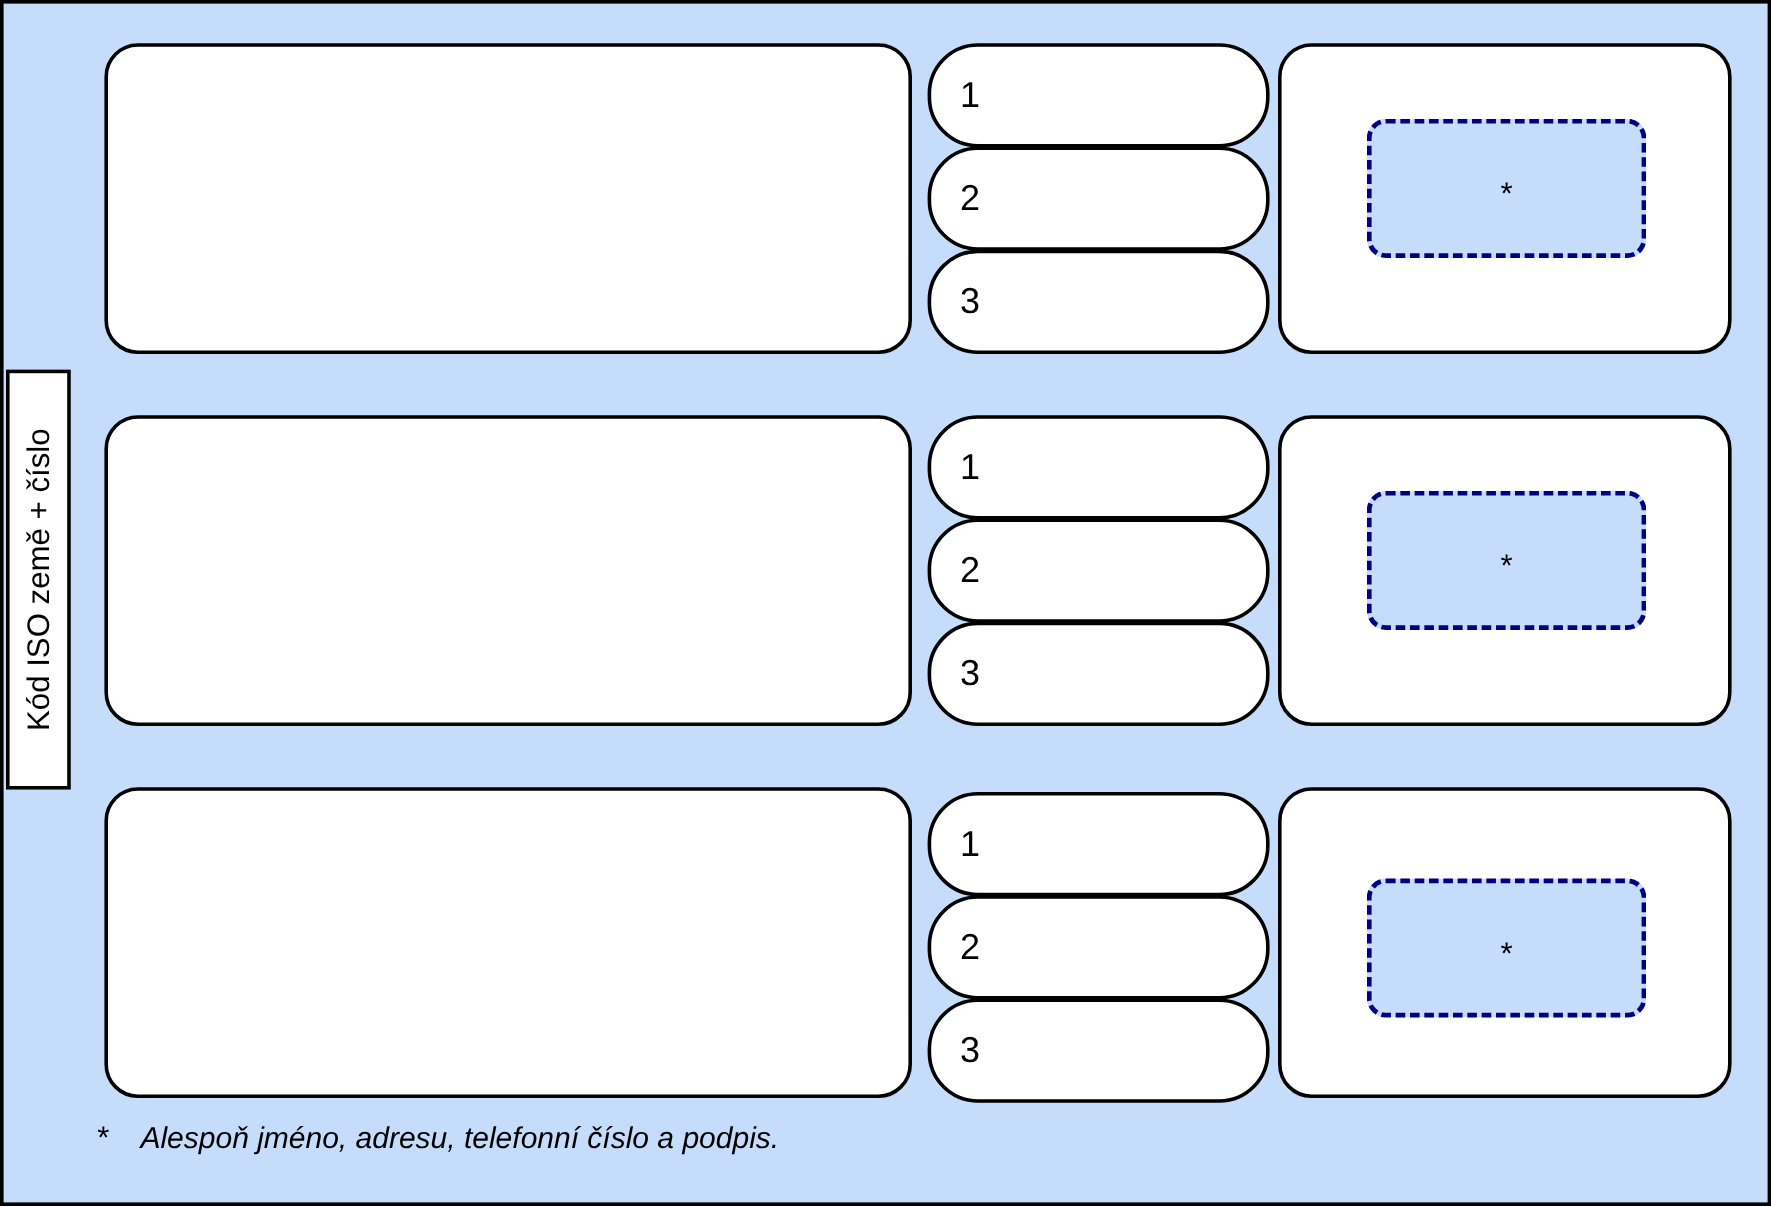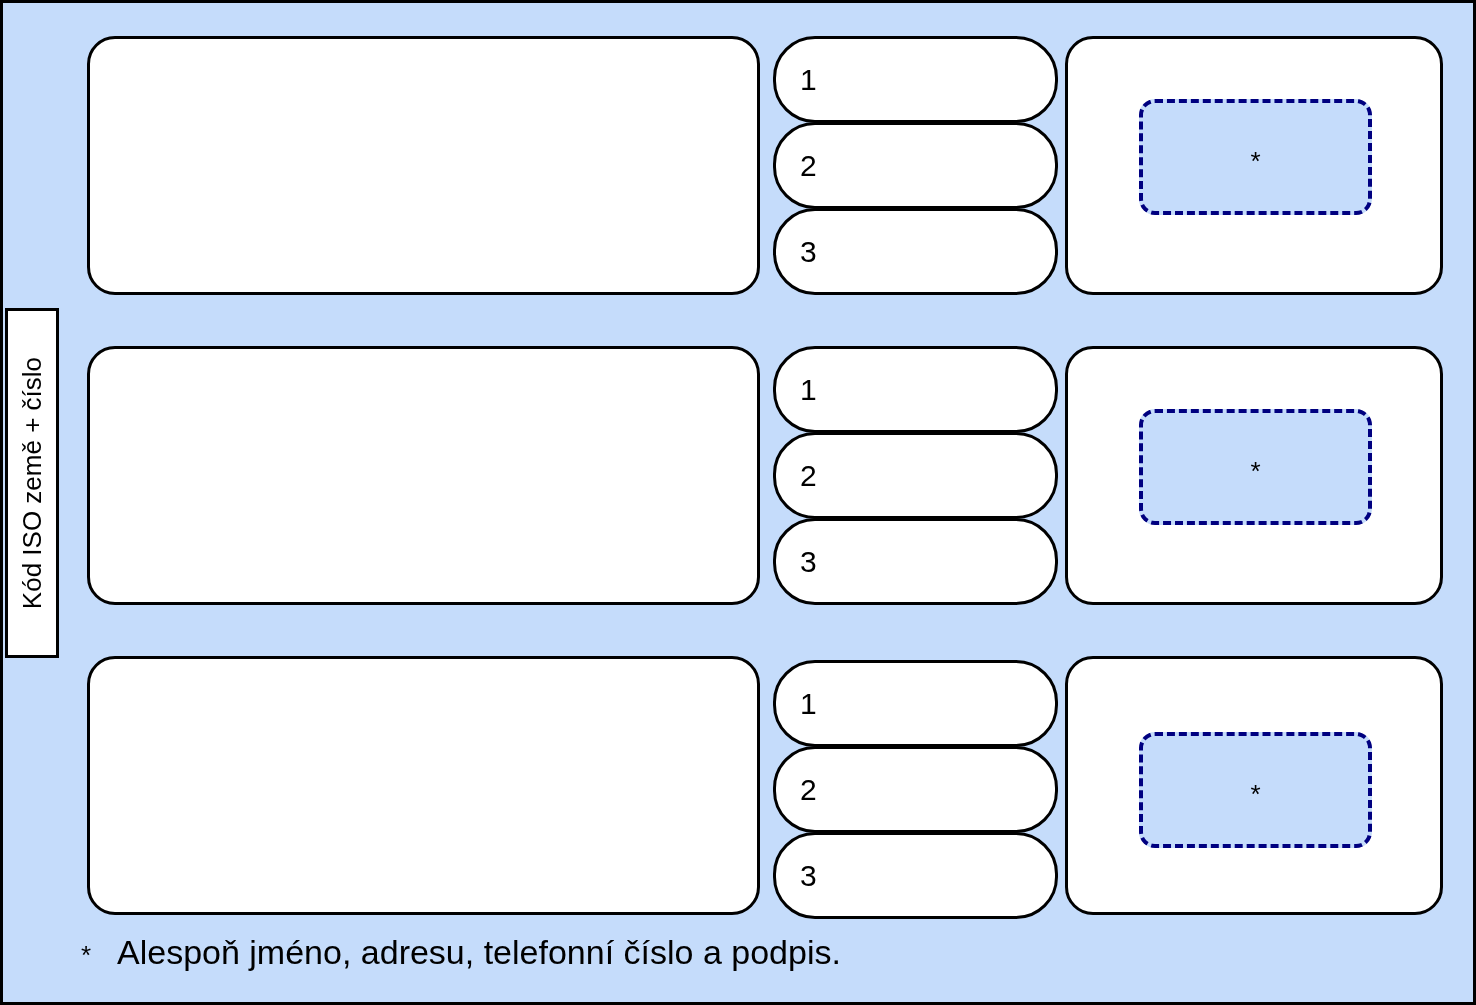--- a/index.html
+++ b/index.html
@@ -91,22 +91,23 @@
     display: flex;
     align-items: baseline;
     color: #000000;
   }
   .footnote .fn-star {
     font-size: 26px;
     width: 36px;
     display: inline-block;
   }
   .footnote .fn-text {
-    font-size: 34px;
+    font-size: 25px;
     white-space: nowrap;
+    font-style: italic;
   }
 </style>
 </head>
 <body>
 
 <div id="root">
 
   <div class="side-label">
     <span>Kód ISO země + číslo</span>
   </div>

